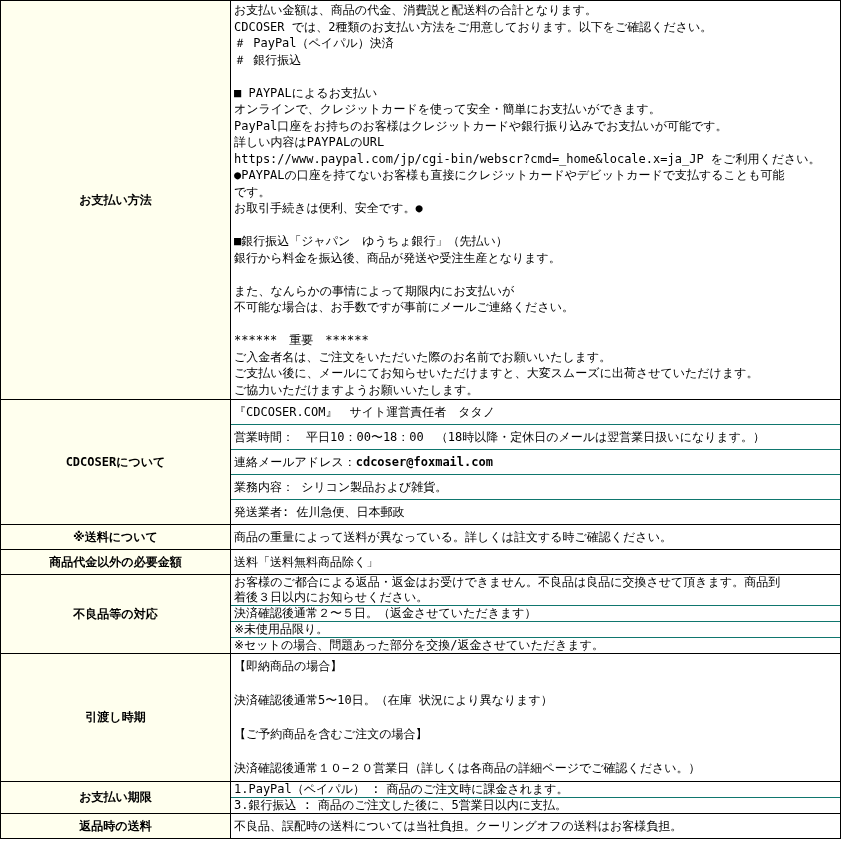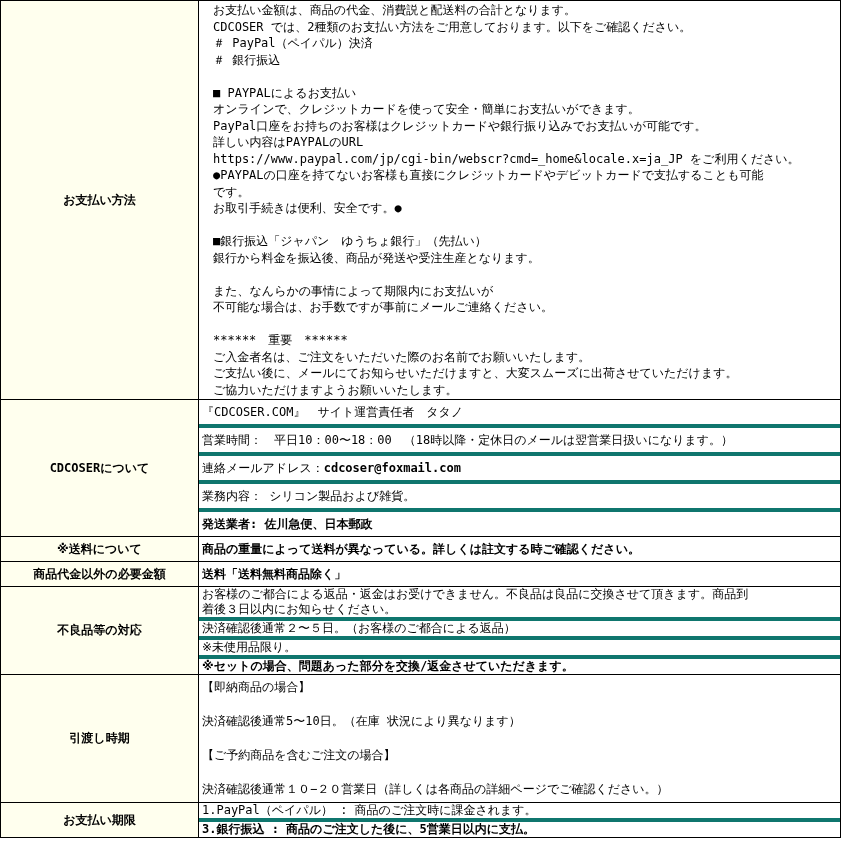--- a/index.html
+++ b/index.html
@@ -13,52 +13,52 @@
     width: 841px;
     border-collapse: collapse;
     table-layout: fixed;
     font-size: 12px;
   }
   table.policy-table th,
   table.policy-table td {
     border: 1px solid #000000;
   }
   th.label-cell {
-    width: 198px;
+    width: 230px;
     background: #FFFFEE;
     font-weight: bold;
     text-align: center;
     vertical-align: middle;
     font-size: 12px;
     padding: 2px;
     line-height: 15px;
   }
   td.content-cell {
     background: #ffffff;
     vertical-align: top;
     padding: 0;
   }
   .text-block {
     white-space: pre-line;
-    padding: 1px 14px;
+    padding: 1px 3px;
     line-height: 16.5px;
     word-break: break-all;
   }
   .text-block.spaced {
     padding: 4px 3px;
     line-height: 17px;
   }
   .subcell {
-    border-bottom: 4px solid #0f766e;
+    border-bottom: 1px solid #0f766e;
     padding: 4px 3px;
     line-height: 16px;
     white-space: pre-line;
     word-break: break-all;
   }
-  .subcell:last-child { border-bottom: none; font-weight: bold; }
+  .subcell:last-child { border-bottom: none; }
   .subcell.tight {
     padding: 0 3px;
     line-height: 15px;
   }
   .bold { font-weight: bold; }
 </style>
 </head>
 <body>
 
 <table class="policy-table">
@@ -117,21 +117,21 @@
       <td class="content-cell">
         <div class="subcell">送料「送料無料商品除く」</div>
       </td>
     </tr>
 
     <tr>
       <th class="label-cell">不良品等の対応</th>
       <td class="content-cell">
         <div class="subcell tight">お客様のご都合による返品・返金はお受けできません。不良品は良品に交換させて頂きます。商品到
 着後３日以内にお知らせください。</div>
-        <div class="subcell tight">決済確認後通常２〜５日。（お客様のご都合による返品）</div>
+        <div class="subcell tight">決済確認後通常２〜５日。（返金させていただきます）</div>
         <div class="subcell tight">※未使用品限り。</div>
         <div class="subcell tight">※セットの場合、問題あった部分を交換/返金させていただきます。</div>
       </td>
     </tr>
 
     <tr>
       <th class="label-cell">引渡し時期</th>
       <td class="content-cell">
         <div class="text-block spaced">【即納商品の場合】
 
@@ -145,15 +145,21 @@
 
     <tr>
       <th class="label-cell">お支払い期限</th>
       <td class="content-cell">
         <div class="subcell tight">1.PayPal（ペイパル） : 商品のご注文時に課金されます。</div>
         <div class="subcell tight">3.銀行振込 : 商品のご注文した後に、5営業日以内に支払。</div>
       </td>
     </tr>
 
 
+    <tr>
+      <th class="label-cell">返品時の送料</th>
+      <td class="content-cell">
+        <div class="subcell">不良品、誤配時の送料については当社負担。クーリングオフの送料はお客様負担。</div>
+      </td>
+    </tr>
 
   </tbody>
 </table>
 
 </body></html>

